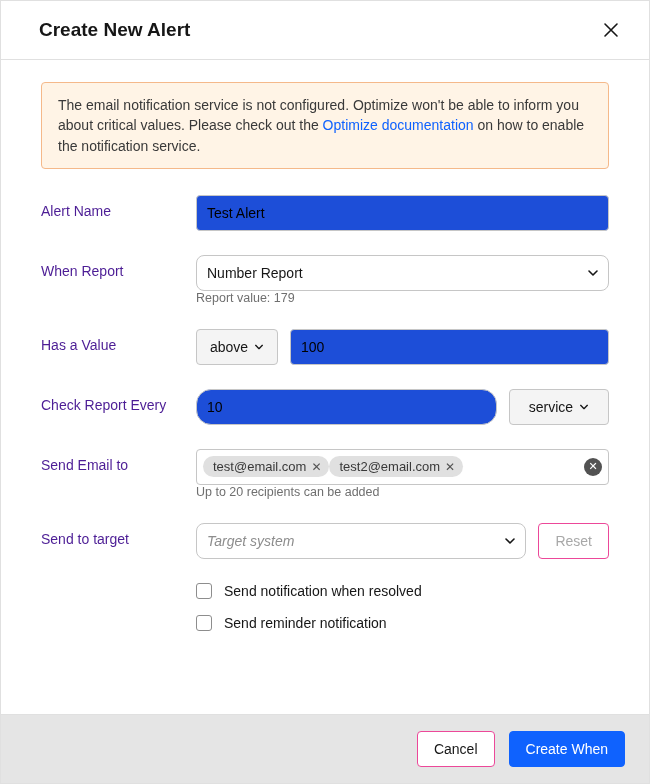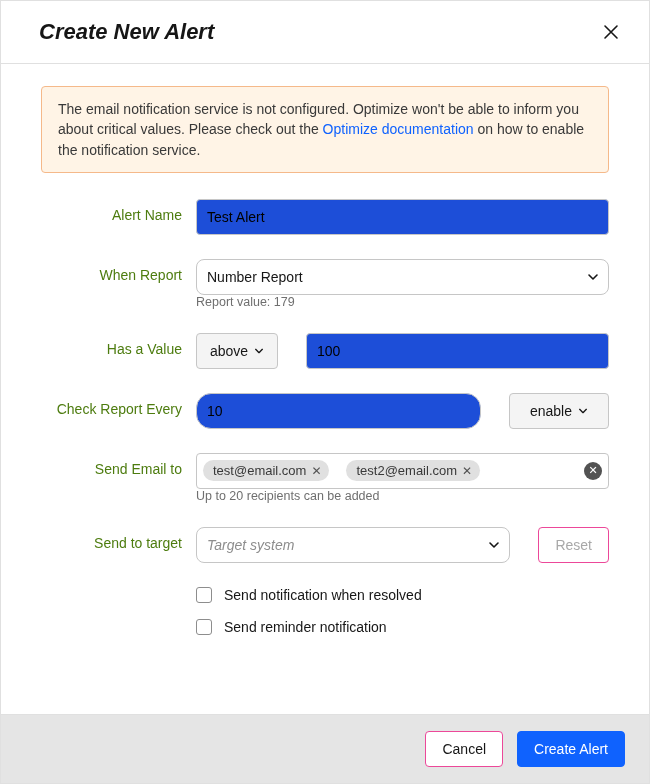--- a/index.html
+++ b/index.html
@@ -1,32 +1,32 @@
 <!DOCTYPE html>
 <html><head>
 <meta charset="utf-8">
 <style>
   * { box-sizing: border-box; margin: 0; padding: 0; }
   html, body { width: 650px; height: 784px; font-family: -apple-system, BlinkMacSystemFont, "Segoe UI", Arial, sans-serif; font-size: 14px; color: #161616; background: #fff; }
   .modal { width: 650px; height: 784px; display: flex; flex-direction: column; border: 1px solid #e0e0e0; }
   .header { display: flex; align-items: center; justify-content: space-between; padding: 18px 28px 18px 38px; border-bottom: 1px solid #e0e0e0; }
-  .header h1 { font-size: 22px; font-weight: 700; font-style: italic; }
+  .header h1 { font-size: 19px; font-weight: 700; }
   .close-icon { width: 20px; height: 20px; cursor: pointer; display:flex; align-items:center; justify-content:center; }
   .body { padding: 22px 40px 30px 40px; flex: 1; overflow: auto; }
   .notice { border: 1px solid #f5b98a; background: #fff4e6; border-radius: 4px; padding: 12px 16px; font-size: 14px; color: #393939; line-height: 1.45; margin-bottom: 26px; }
   .notice a { color: #0f62fe; text-decoration: none; }
   .form-row { display: flex; align-items: flex-start; margin-bottom: 24px; }
-  .label-col { width: 155px; flex-shrink: 0; text-align: right; padding-right: 14px; padding-top: 8px; font-size: 14px; color: #4d7c0f; }
+  .label-col { width: 155px; flex-shrink: 0; padding-right: 14px; padding-top: 8px; font-size: 14px; color: #4c1d95; }
   .control-col { flex: 1; }
   .input, .select { width: 100%; height: 36px; border: 1px solid #c6c6c6; border-radius: 4px; padding: 0 10px; font-size: 14px; background: #1d4ed8; }
   .helper { font-size: 12.5px; color: #6f6f6f; margin-top: 0; }
-  .row-flex { display: flex; gap: 28px; }
+  .row-flex { display: flex; gap: 12px; }
   .sel-sm { width: 82px; height: 36px; border: 1px solid #c6c6c6; border-radius: 4px; background: #f4f4f4; display:flex; align-items:center; justify-content:center; gap:6px; }
   .sel-md { width: 100px; height: 36px; border: 1px solid #c6c6c6; border-radius: 4px; background: #f4f4f4; display:flex; align-items:center; justify-content:center; gap:6px; }
-  .email-box { width: 100%; min-height: 36px; border: 1px solid #c6c6c6; border-radius: 4px; padding: 4px 6px; display:flex; align-items:center; gap:17px; flex-wrap:wrap; position:relative; }
+  .email-box { width: 100%; min-height: 36px; border: 1px solid #c6c6c6; border-radius: 4px; padding: 4px 6px; display:flex; align-items:center; gap:0; flex-wrap:wrap; position:relative; }
   .chip { background: #e0e0e0; border-radius: 12px; padding: 3px 8px 3px 10px; font-size: 13px; color: #393939; display:inline-flex; align-items:center; gap:5px; }
   .chip-x { font-size: 12px; color: #525252; cursor:pointer; }
   .clear-circle { margin-left:auto; width:18px; height:18px; border-radius:50%; background:#525252; display:flex; align-items:center; justify-content:center; color:#fff; font-size:11px; cursor:pointer; }
   .select-wrap { position: relative; }
   .select-wrap .chev { position:absolute; right:10px; top:50%; transform:translateY(-50%); pointer-events:none; }
   .select-visual { height:36px; border:1px solid #c6c6c6; border-radius:8px; padding:0 30px 0 10px; display:flex; align-items:center; background:#fff; width:100%; }
   .select-visual.placeholder { color:#8d8d8d; font-style: italic; }
   .btn { height:36px; padding: 0 16px; border-radius:4px; font-size:14px; cursor:pointer; border:1px solid #ec4899; background:#fff; }
   .btn.primary { background:#0f62fe; color:#fff; border-color:#0f62fe; font-weight:500; }
   .btn.secondary { background:#fff; color:#161616; font-weight:500; }
@@ -96,21 +96,21 @@
         </div>
       </div>
     </div>
 
     <div class="form-row">
       <div class="label-col">Check Report Every</div>
       <div class="control-col">
         <div class="row-flex">
           <input class="input" style="flex: 1 1 0%; border-radius: 15px;" type="text" value="10">
           <div class="sel-md">
-            <span>enable</span>
+            <span>service</span>
             <span>
                 <svg width="10" height="10" viewBox="0 0 12 12">
                   <path d="M2 4 L6 8 L10 4" stroke="#161616" stroke-width="1.6" fill="none" stroke-linecap="round" stroke-linejoin="round"></path>
                 </svg>
               </span>
           </div>
         </div>
       </div>
     </div>
 
@@ -162,16 +162,16 @@
           <div class="checkbox"></div>
           <span>Send reminder notification</span>
         </div>
       </div>
     </div>
 
   </div>
 
   <div class="footer">
     <button class="btn secondary">Cancel</button>
-    <button class="btn primary">Create Alert</button>
+    <button class="btn primary">Create When</button>
   </div>
 
 </div>
 
 </body></html>

